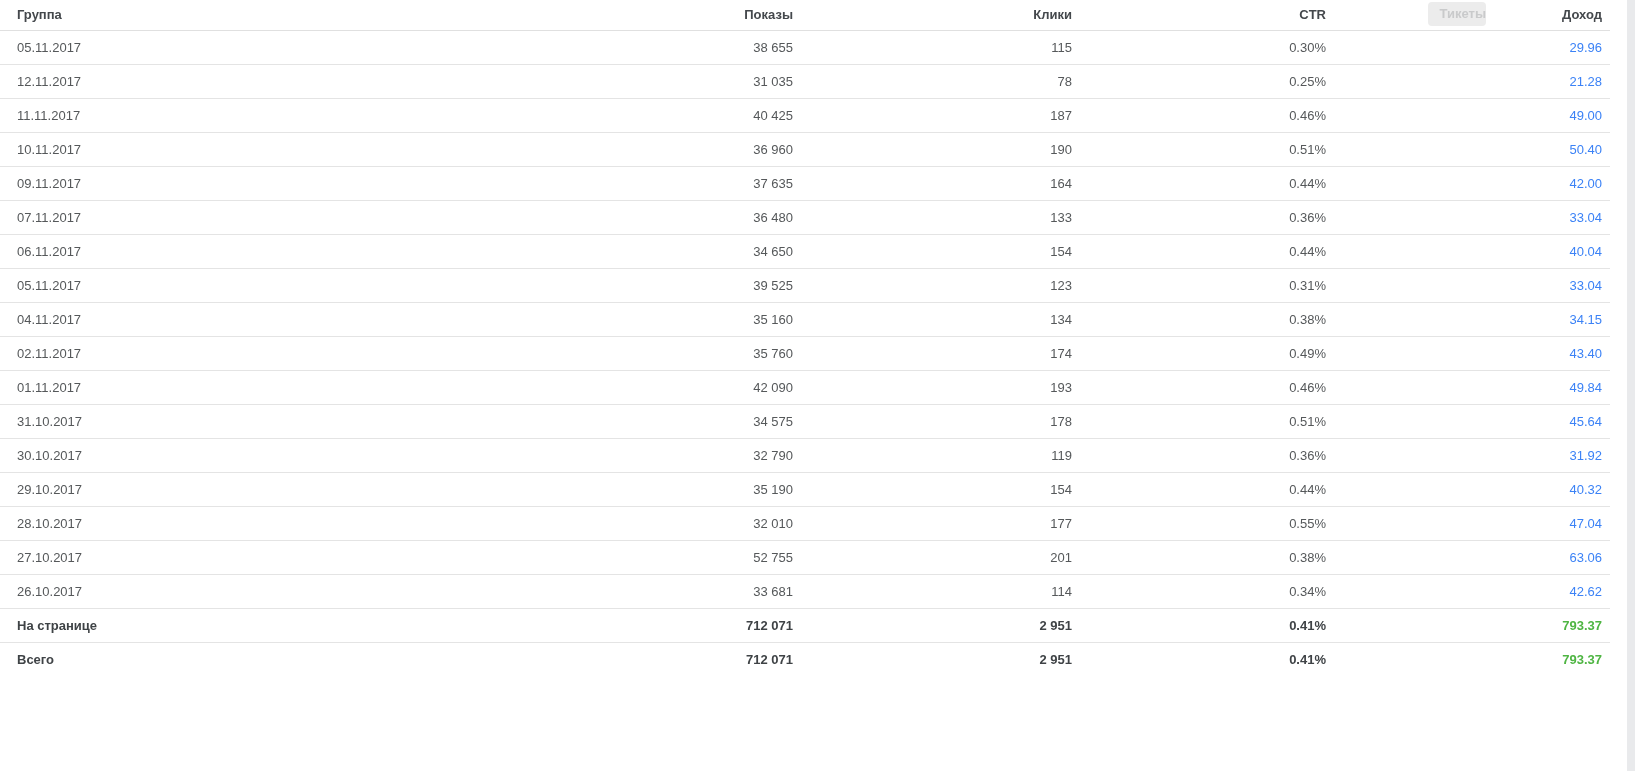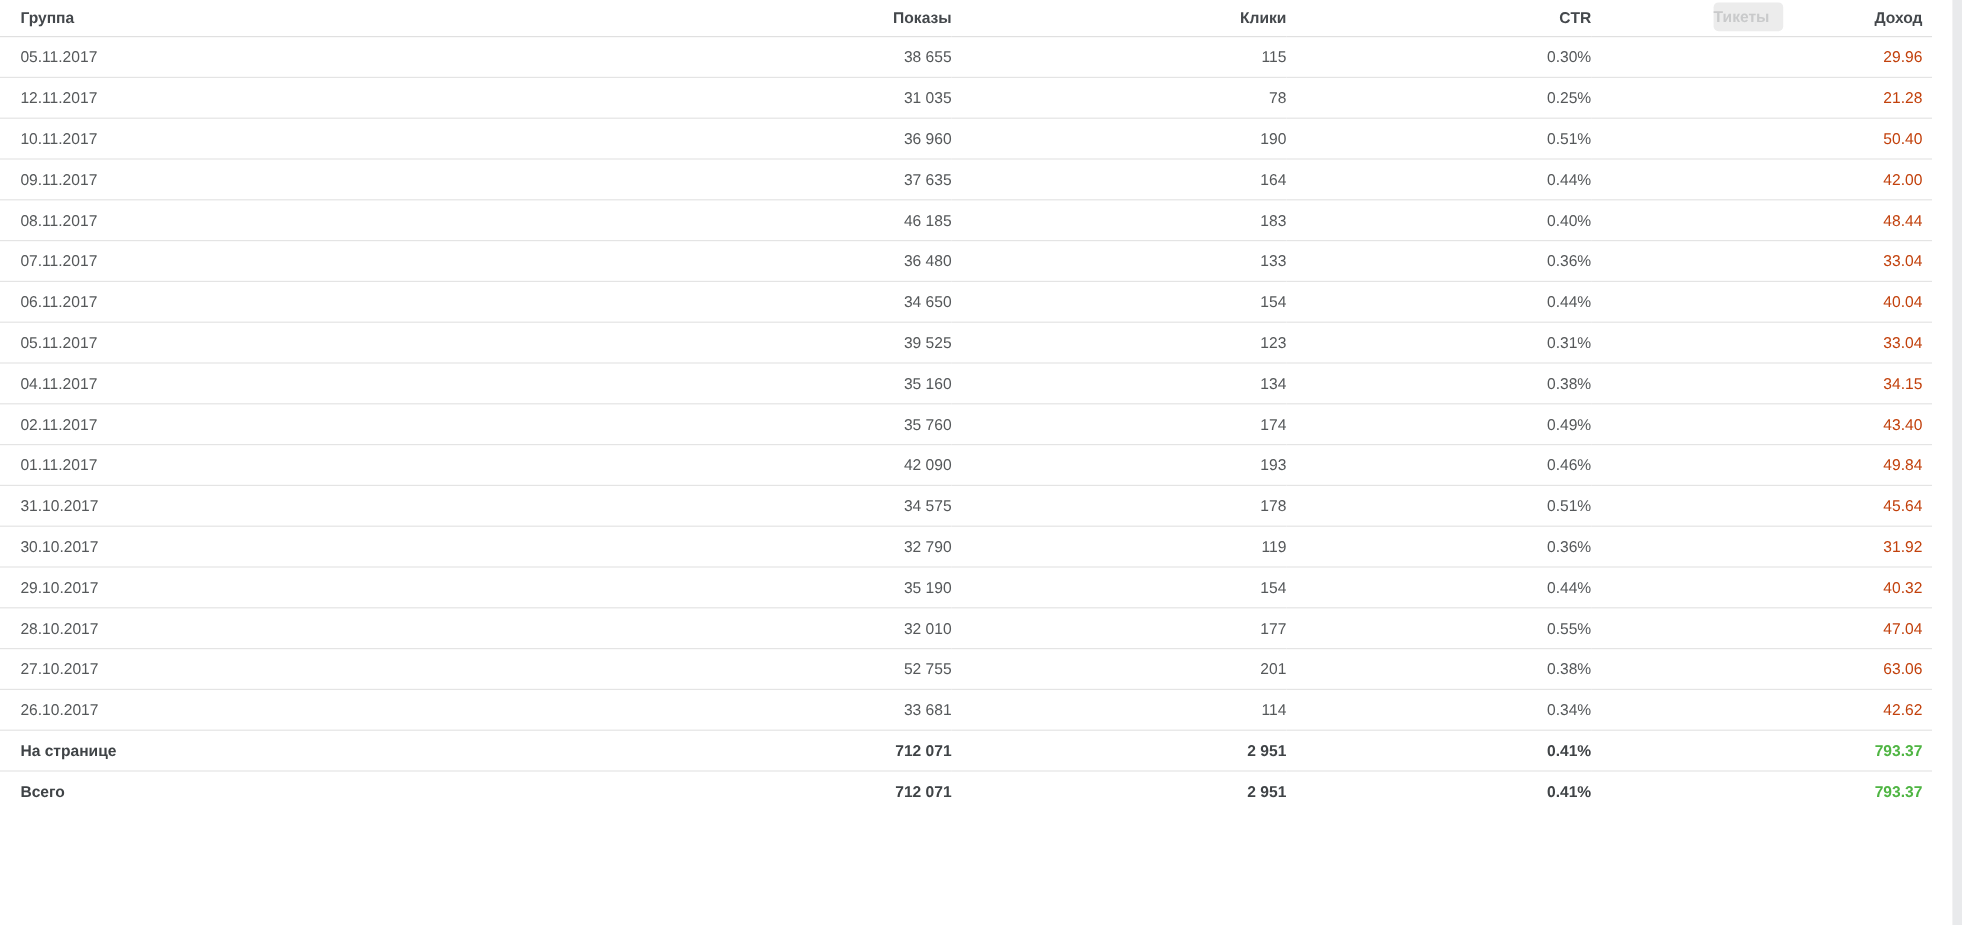--- a/index.html
+++ b/index.html
@@ -40,39 +40,39 @@
     font-size: 13px;
     color: #55585a;
     text-align: right;
     padding: 9px 0;
     border-bottom: 1px solid #e4e4e4;
     white-space: nowrap;
     height: 34px;
   }
   tbody td.left, tfoot td.left { text-align: left; padding-left: 17px; }
   tbody td.last, tfoot td.last { padding-right: 8px; }
-  td.revenue { color: #c2410c; }
+  td.revenue { color: #3b82f6; }
 
   tfoot td {
     font-weight: bold;
     color: #3f4346;
   }
   tfoot td.revenue { color: #4fb543; }
   tfoot tr.total td { border-bottom: none; margin-left: 48px; }
 
   .ghost-chip {
     position: absolute;
     left: 1428px; top: 2px;
     width: 58px; height: 24px;
     background: #ececec;
     color: #c9cacb;
     font-size: 13px;
     font-weight: bold;
     line-height: 24px;
-    text-align: left;
+    text-align: right;
     border-radius: 4px;
     cursor: grabbing;
   }
 
   .scrollbar-track {
     position: absolute;
     right: 0; top: 0;
     width: 8px; height: 771px;
     background: #e9eaec;
   }
@@ -109,44 +109,44 @@
   </tr>
 
   <tr>
     <td class="left">12.11.2017</td>
     <td>31 035</td>
     <td>78</td>
     <td>0.25%</td>
     <td class="revenue last">21.28</td>
   </tr>
 
+  <tr>
+    <td class="left">11.11.2017</td>
+    <td>40 425</td>
+    <td>187</td>
+    <td>0.46%</td>
+    <td class="revenue last">49.00</td>
+  </tr>
 
   <tr>
     <td class="left">10.11.2017</td>
     <td>36 960</td>
     <td>190</td>
     <td>0.51%</td>
     <td class="revenue last">50.40</td>
   </tr>
 
   <tr>
     <td class="left">09.11.2017</td>
     <td>37 635</td>
     <td>164</td>
     <td>0.44%</td>
     <td class="revenue last">42.00</td>
   </tr>
 
-  <tr>
-    <td class="left">08.11.2017</td>
-    <td>46 185</td>
-    <td>183</td>
-    <td>0.40%</td>
-    <td class="revenue last">48.44</td>
-  </tr>
 
   <tr>
     <td class="left">07.11.2017</td>
     <td>36 480</td>
     <td>133</td>
     <td>0.36%</td>
     <td class="revenue last">33.04</td>
   </tr>
 
   <tr>

